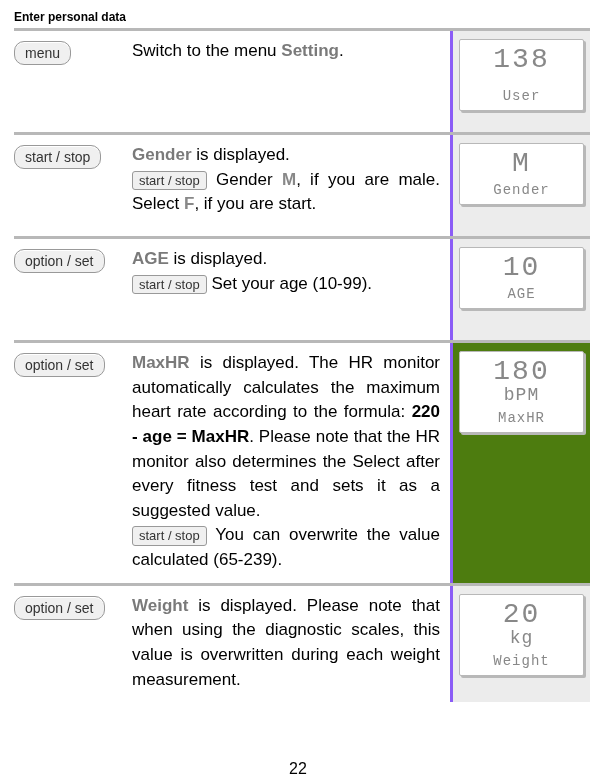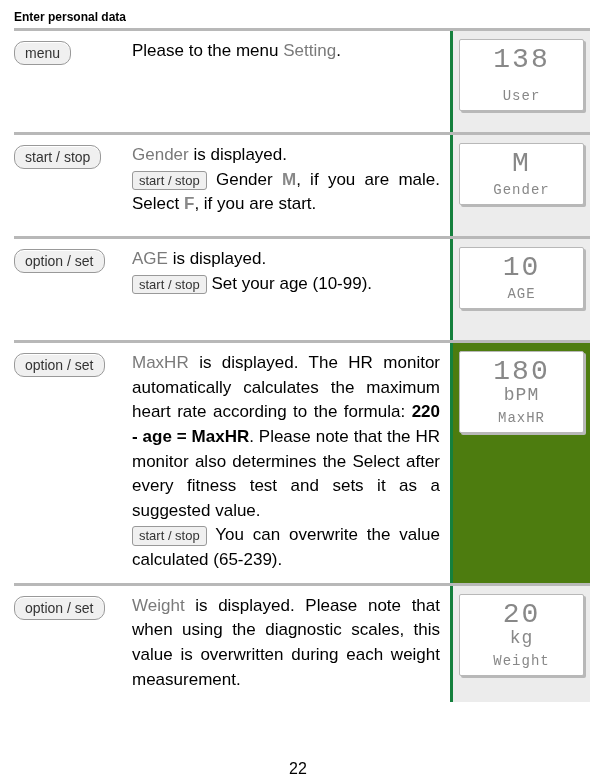--- a/index.html
+++ b/index.html
@@ -35,21 +35,21 @@
       padding: 8px 10px 10px 12px;
       line-height: 1.45;
       font-size: 17px;
     }
     .col-text p { text-align: justify; }
     .col-lcd {
       width: 140px;
       flex: 0 0 140px;
       background: #ececec;
       padding: 8px 6px 6px 6px;
-      border-left: 3px solid #15803d;
+      border-left: 3px solid #8b5cf6;
     }
     .lcd-box {
       background: #fff;
       border: 1px solid #b8b8b8;
       border-radius: 2px;
       box-shadow: 2px 2px 0 #b8b8b8;
       padding: 6px 4px 6px 4px;
       text-align: center;
       color: #888;
       font-family: "Courier New", monospace;
@@ -85,21 +85,21 @@
       display: inline-block;
       background: #f0f0f0;
       border: 1px solid #999;
       border-radius: 3px;
       padding: 1px 6px;
       font-size: 13px;
       color: #333;
       line-height: 1.2;
       vertical-align: baseline;
     }
-    .gray { color: #7a7a7a; font-weight: normal; }
+    .gray { color: #7a7a7a; font-weight: bold; }
     .grayM { color: #888; font-weight: bold; }
     .bold { font-weight: bold; }
     .pagenum {
       position: absolute;
       bottom: 6px;
       left: 0; right: 8px;
       text-align: center;
       font-size: 16px;
     }
     .lcd-col-pad { background:#4d7c0f; }
@@ -110,21 +110,21 @@
 <h1>Enter personal data</h1>
 
 <div class="rows">
 
   <div class="row">
     <div class="col-btn">
       <span class="btn">menu</span>
     </div>
     <div class="col-text">
       <p>
-        <span>Please to the menu </span><span class="gray">Setting</span><span>.</span>
+        <span>Switch to the menu </span><span class="gray">Setting</span><span>.</span>
       </p>
     </div>
     <div class="col-lcd">
       <div class="lcd-box">
         <div class="lcd-big">138</div>
         <div class="lcd-label">User</div>
       </div>
     </div>
   </div>
 

